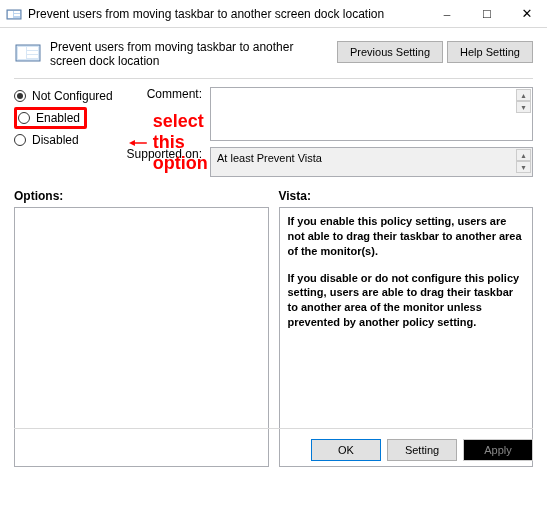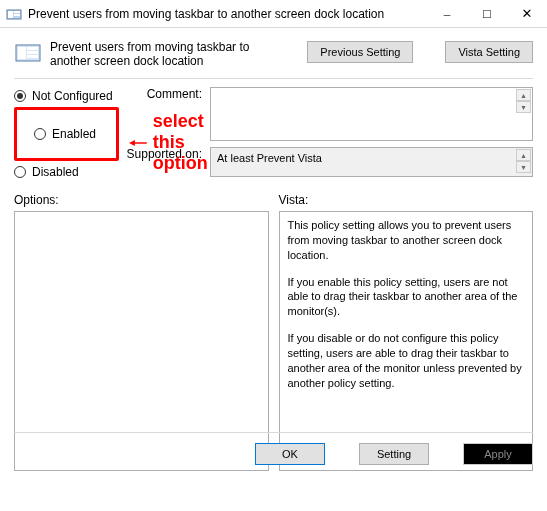--- a/index.html
+++ b/index.html
@@ -29,21 +29,21 @@
     width: 40px; display:flex; align-items:center; justify-content:center;
     font-size:13px; font-family:"Segoe UI Symbol";
   }
   .content { padding: 8px 14px 0 14px; position:relative; }
   .header-row { display:flex; align-items:center; gap:8px; }
   .header-icon { width:28px; height:28px; flex:0 0 28px; }
   .header-title { font-size:12px; flex:1; padding-top:4px; }
   .nav-buttons { display:flex; gap:4px; }
   button.wbtn {
     font: inherit; padding: 4px 12px; min-width:70px;
-    background:#e1e1e1; border:1px solid #adadad;margin-left:28px;
+    background:#e1e1e1; border:1px solid #adadad;
   }
   button.wbtn.primary { border:1px solid #0078d7; }
   button.wbtn.disabled { color:#888; background:#000000; border-color:#ccc; }
   hr.sep { border:none; border-top:1px solid #d9d9d9; margin:10px 0 8px 0; }
   .radios { position:relative; }
   .radio-row {
     display:flex; align-items:center; gap:6px; padding:2px 0;
     font-size:12px;
   }
   .radio-outer {
@@ -74,21 +74,21 @@
   .updown span {
     height:12px; display:flex; align-items:center; justify-content:center;
     font-size:8px; color:#666; background:#f0f0f0; border:1px solid #ccc;
   }
   .supported-row { display:flex; margin-top:6px; }
   .supported-box {
     flex:1; height:30px; border:1px solid #abadb3; background:#f0f0f0;
     padding:4px 6px; font-size:11px; position:relative;
   }
   .columns {
-    display:flex; gap:10px; margin-top:12px;
+    display:flex; gap:10px; margin-top:12px;font-weight:bold;
   }
   .col-left { flex:1; }
   .col-right { flex:1; }
   .col-label { font-size:12px; margin-bottom:4px; }
   .panel {
     border:1px solid #abadb3; background:#fff; padding:6px 8px;
     font-size:11px; line-height:1.35; overflow:hidden;
   }
   .col-left .panel { height:260px; }
   .col-right .panel { height:260px; }
@@ -133,38 +133,38 @@
         <rect x="2" y="7" width="24" height="16" fill="#d7e6f5" stroke="#5a7ca6"></rect>
         <rect x="4" y="9" width="8" height="12" fill="#fff"></rect>
         <rect x="13" y="9" width="11" height="3" fill="#fff"></rect>
         <rect x="13" y="13" width="11" height="3" fill="#fff"></rect>
         <rect x="13" y="17" width="11" height="3" fill="#fff"></rect>
       </svg>
     </span>
     <div class="header-title">Prevent users from moving taskbar to another screen dock location</div>
     <div class="nav-buttons">
       <button class="wbtn">Previous Setting</button>
-      <button class="wbtn">Vista Setting</button>
+      <button class="wbtn">Help Setting</button>
     </div>
   </div>
 
   <hr class="sep">
 
   <div class="radio-section">
     <div class="radio-col">
       <div class="radios">
         <div class="radio-row">
           <span class="radio-outer">
               <span class="radio-inner"></span>
             </span>
           <span>Not Configured</span>
         </div>
         <div style="margin:2px 0;">
           <span class="enabled-row-highlight">
-            <span class="radio-row" style="padding:16px;">
+            <span class="radio-row" style="padding:0;">
               <span class="radio-outer"></span>
               <span>Enabled</span>
             </span>
           </span>
         </div>
         <div class="radio-row">
           <span class="radio-outer"></span>
           <span>Disabled</span>
         </div>
 
@@ -201,21 +201,20 @@
   </div>
 
   <div class="columns">
     <div class="col-left">
       <div class="col-label">Options:</div>
       <div class="panel"></div>
     </div>
     <div class="col-right">
       <div class="col-label">Vista:</div>
       <div class="panel help-text">
-        <p>This policy setting allows you to prevent users from moving taskbar to another screen dock location.</p>
         <p>If you enable this policy setting, users are not able to drag their taskbar to another area of the monitor(s).</p>
         <p>If you disable or do not configure this policy setting, users are able to drag their taskbar to another area of the monitor unless prevented by another policy setting.</p>
       </div>
     </div>
   </div>
 
   <div class="buttonbar-sep"></div>
   <div class="buttonbar">
     <button class="wbtn primary">OK</button>
     <button class="wbtn">Setting</button>

